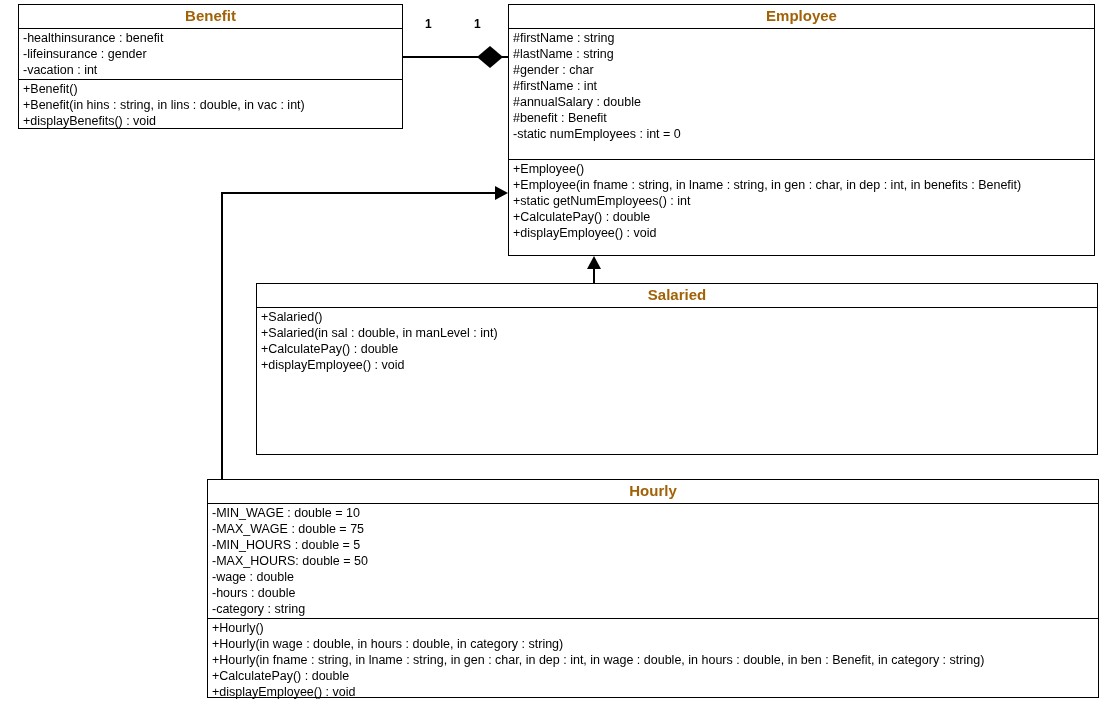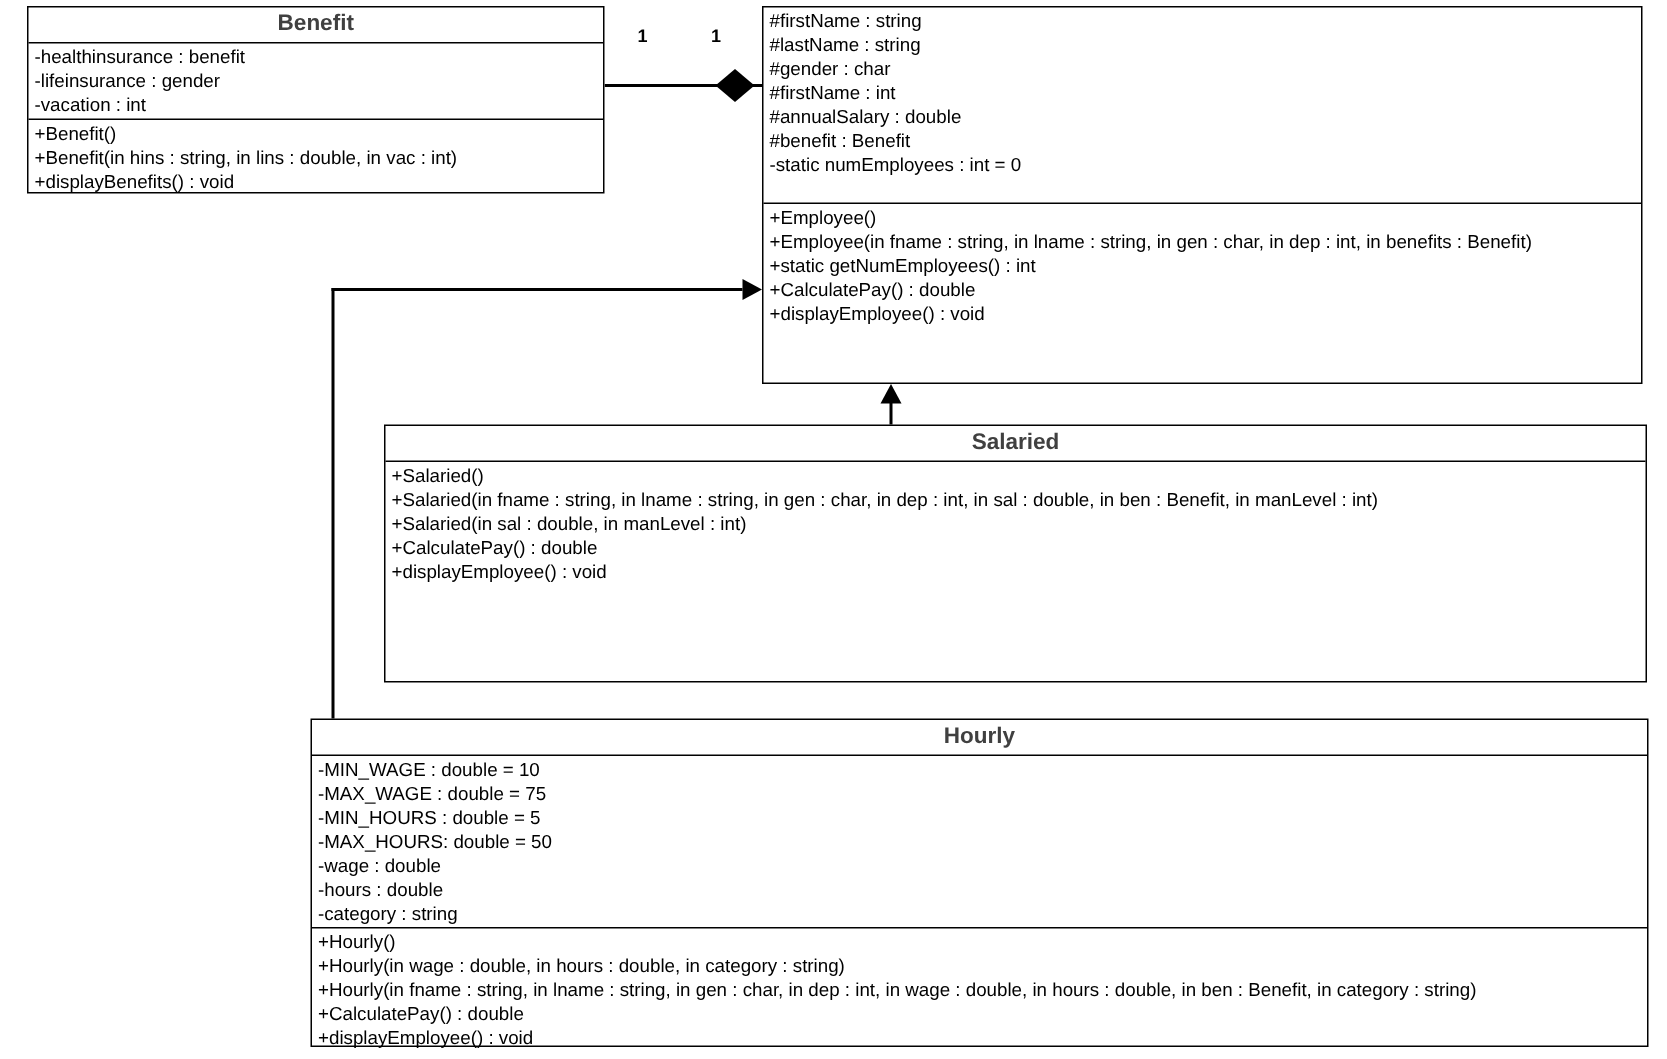--- a/index.html
+++ b/index.html
@@ -27,21 +27,21 @@
     background: #ffffff;
     z-index: 3;
   }
   .uml-title {
     box-sizing: border-box;
     text-align: center;
     font-weight: bold;
     font-size: 15px;
     line-height: 22px;
     height: 24px;
-    color: #404040;
+    color: #a16207;
     border-bottom: 1.5px solid #000000;
     overflow: hidden;
     white-space: nowrap;
   }
   .uml-compartment {
     box-sizing: border-box;
     padding: 1px 0 2px 0;
   }
   .uml-compartment.with-divider {
     border-bottom: 1.5px solid #000000;
@@ -133,20 +133,21 @@
       <div class="uml-row">-vacation : int</div>
     </div>
     <div class="uml-compartment">
       <div class="uml-row">+Benefit()</div>
       <div class="uml-row">+Benefit(in hins : string, in lins : double, in vac : int)</div>
       <div class="uml-row">+displayBenefits() : void</div>
     </div>
   </div>
 
   <div class="uml-class" style="left:508px; top:4px; width:587px; height:252px;">
+    <div class="uml-title">Employee</div>
     <div class="uml-compartment with-divider" style="height:131px;">
       <div class="uml-row">#firstName : string</div>
       <div class="uml-row">#lastName  : string</div>
       <div class="uml-row">#gender : char</div>
       <div class="uml-row">#firstName : int</div>
       <div class="uml-row">#annualSalary  : double</div>
       <div class="uml-row">#benefit : Benefit</div>
       <div class="uml-row">-static numEmployees : int = 0</div>
     </div>
     <div class="uml-compartment">
@@ -155,21 +156,20 @@
       <div class="uml-row">+static getNumEmployees() : int</div>
       <div class="uml-row">+CalculatePay()  : double</div>
       <div class="uml-row">+displayEmployee() : void</div>
     </div>
   </div>
 
   <div class="uml-class" style="left:256px; top:283px; width:842px; height:172px;">
     <div class="uml-title">Salaried</div>
     <div class="uml-compartment">
       <div class="uml-row">+Salaried()</div>
-      <div class="uml-row">+Salaried(in  fname : string, in lname : string, in gen : char, in dep : int, in sal : double, in ben : Benefit, in manLevel : int)</div>
       <div class="uml-row">+Salaried(in sal : double, in manLevel : int)</div>
       <div class="uml-row">+CalculatePay()  : double</div>
       <div class="uml-row">+displayEmployee() : void</div>
     </div>
   </div>
 
   <div class="uml-class" style="left:207px; top:479px; width:892px; height:219px;">
     <div class="uml-title">Hourly</div>
     <div class="uml-compartment with-divider" style="height:115px;">
       <div class="uml-row">-MIN_WAGE : double = 10</div>

